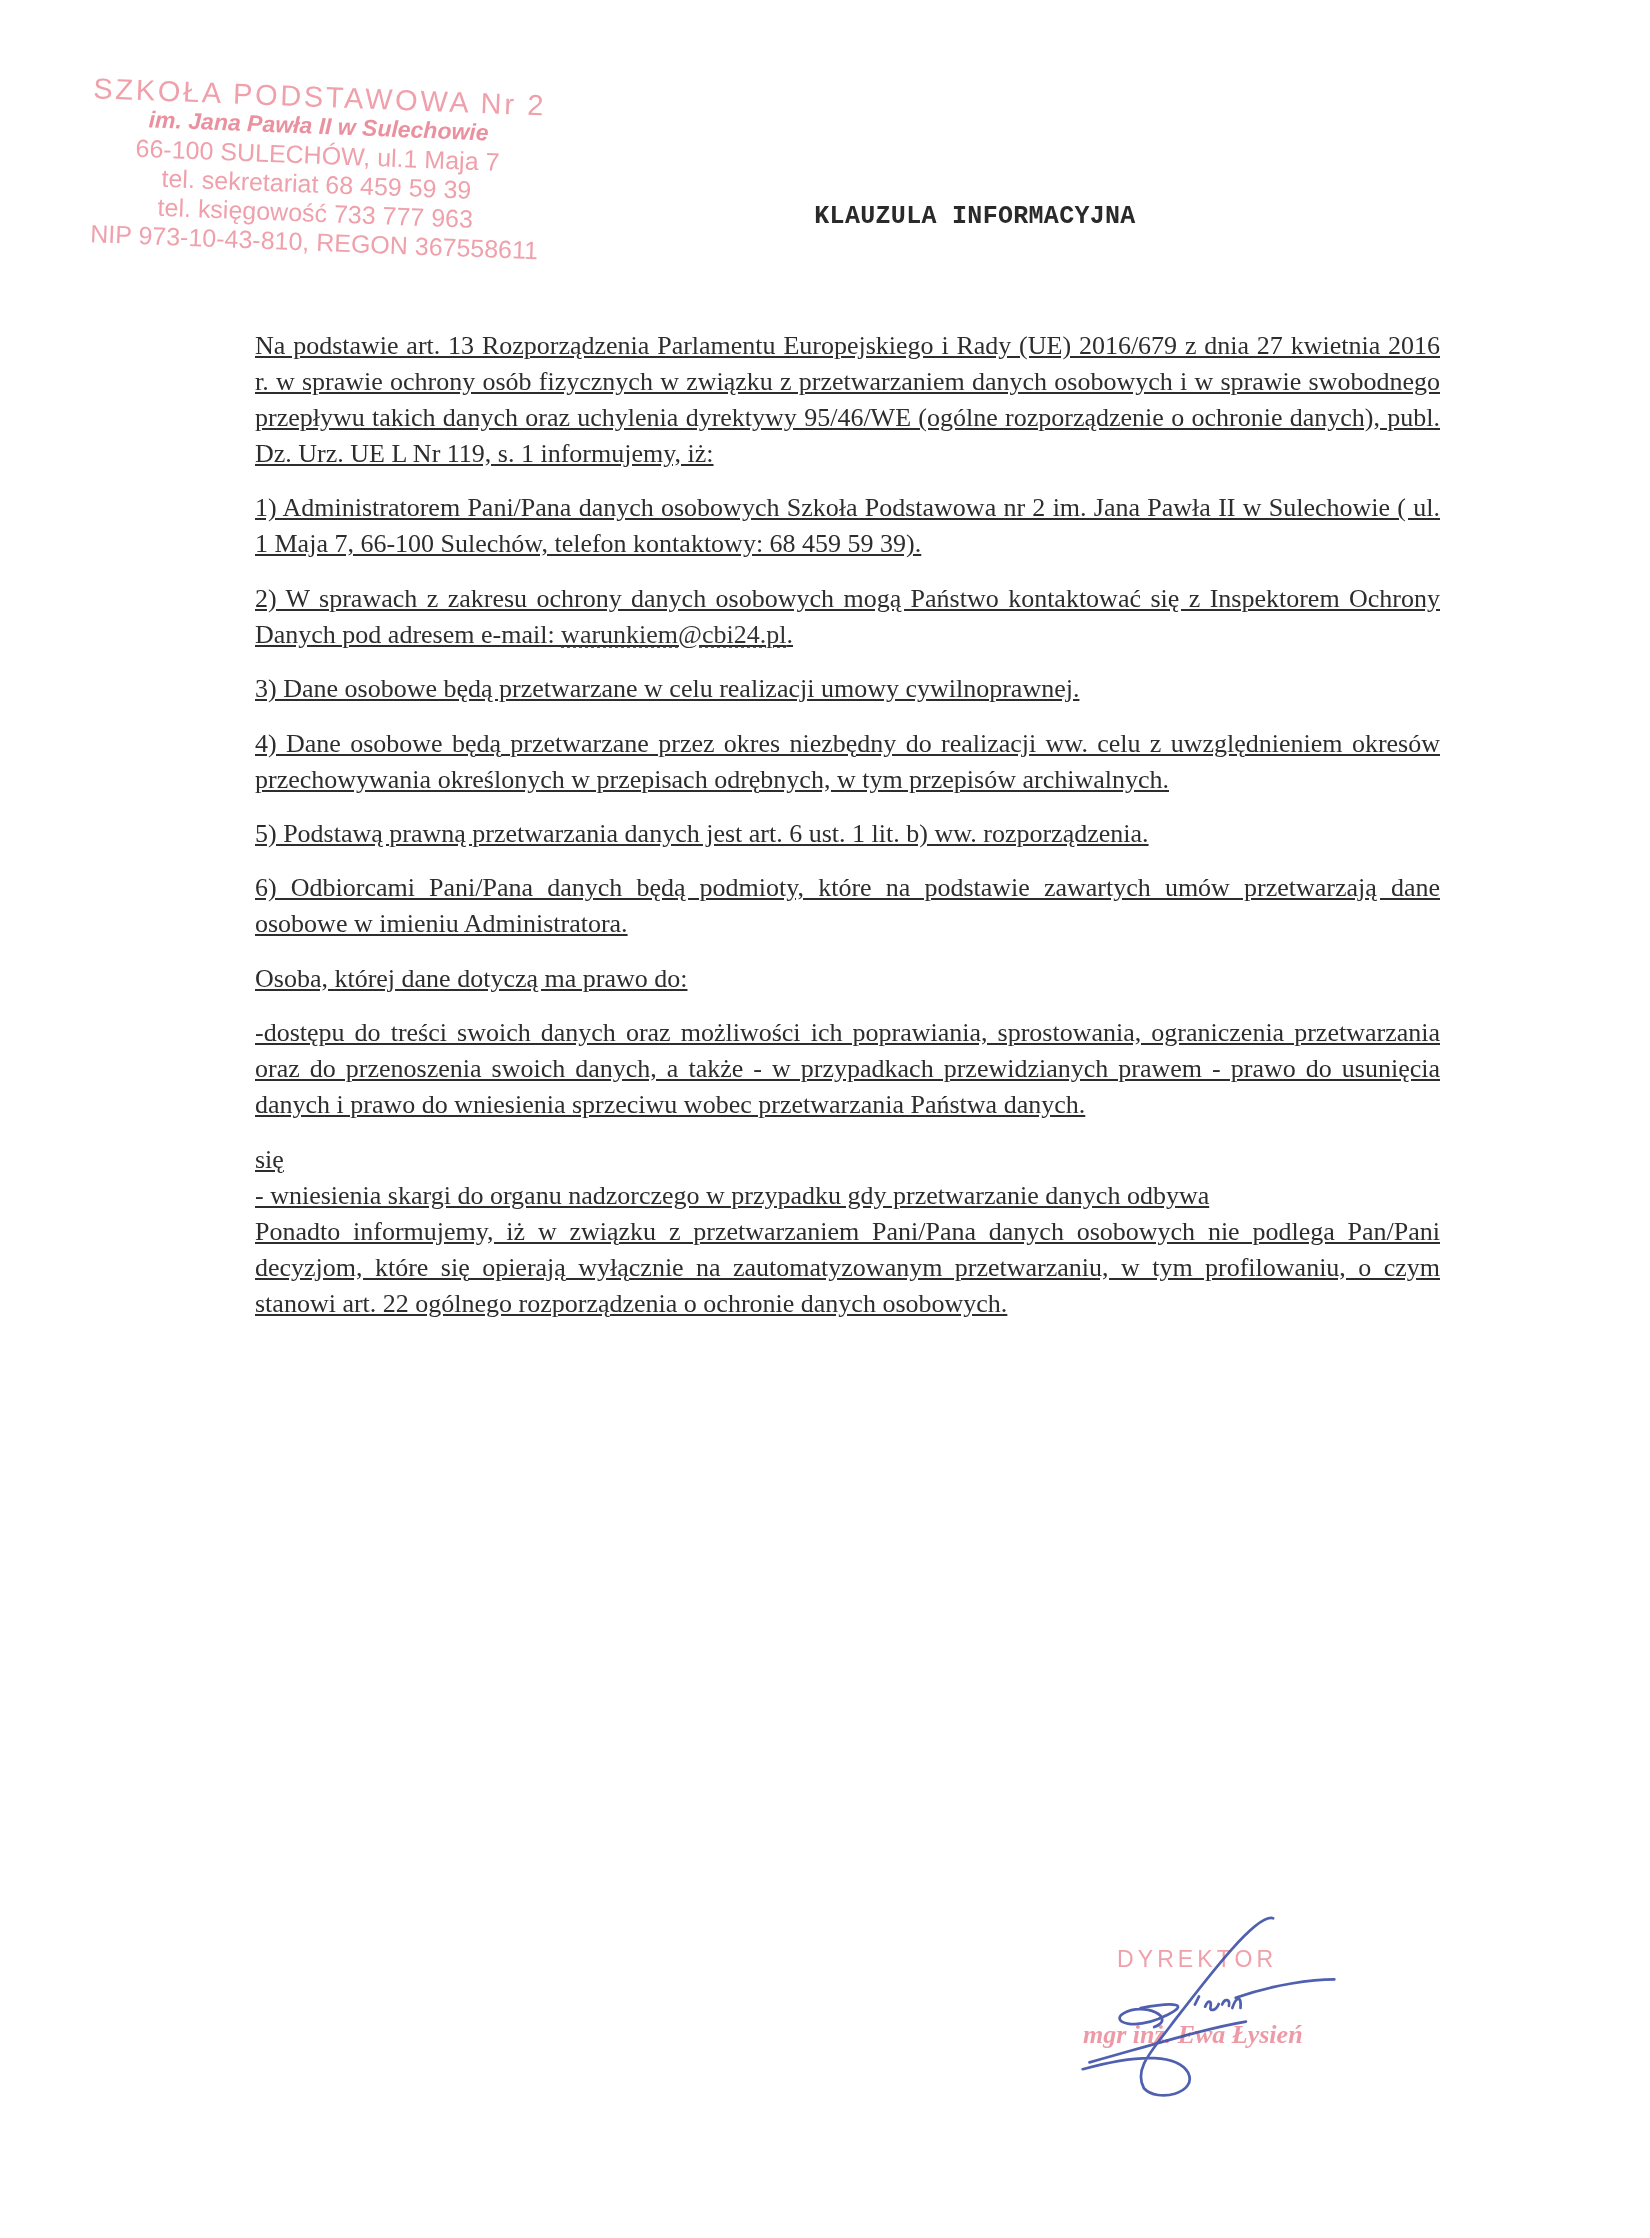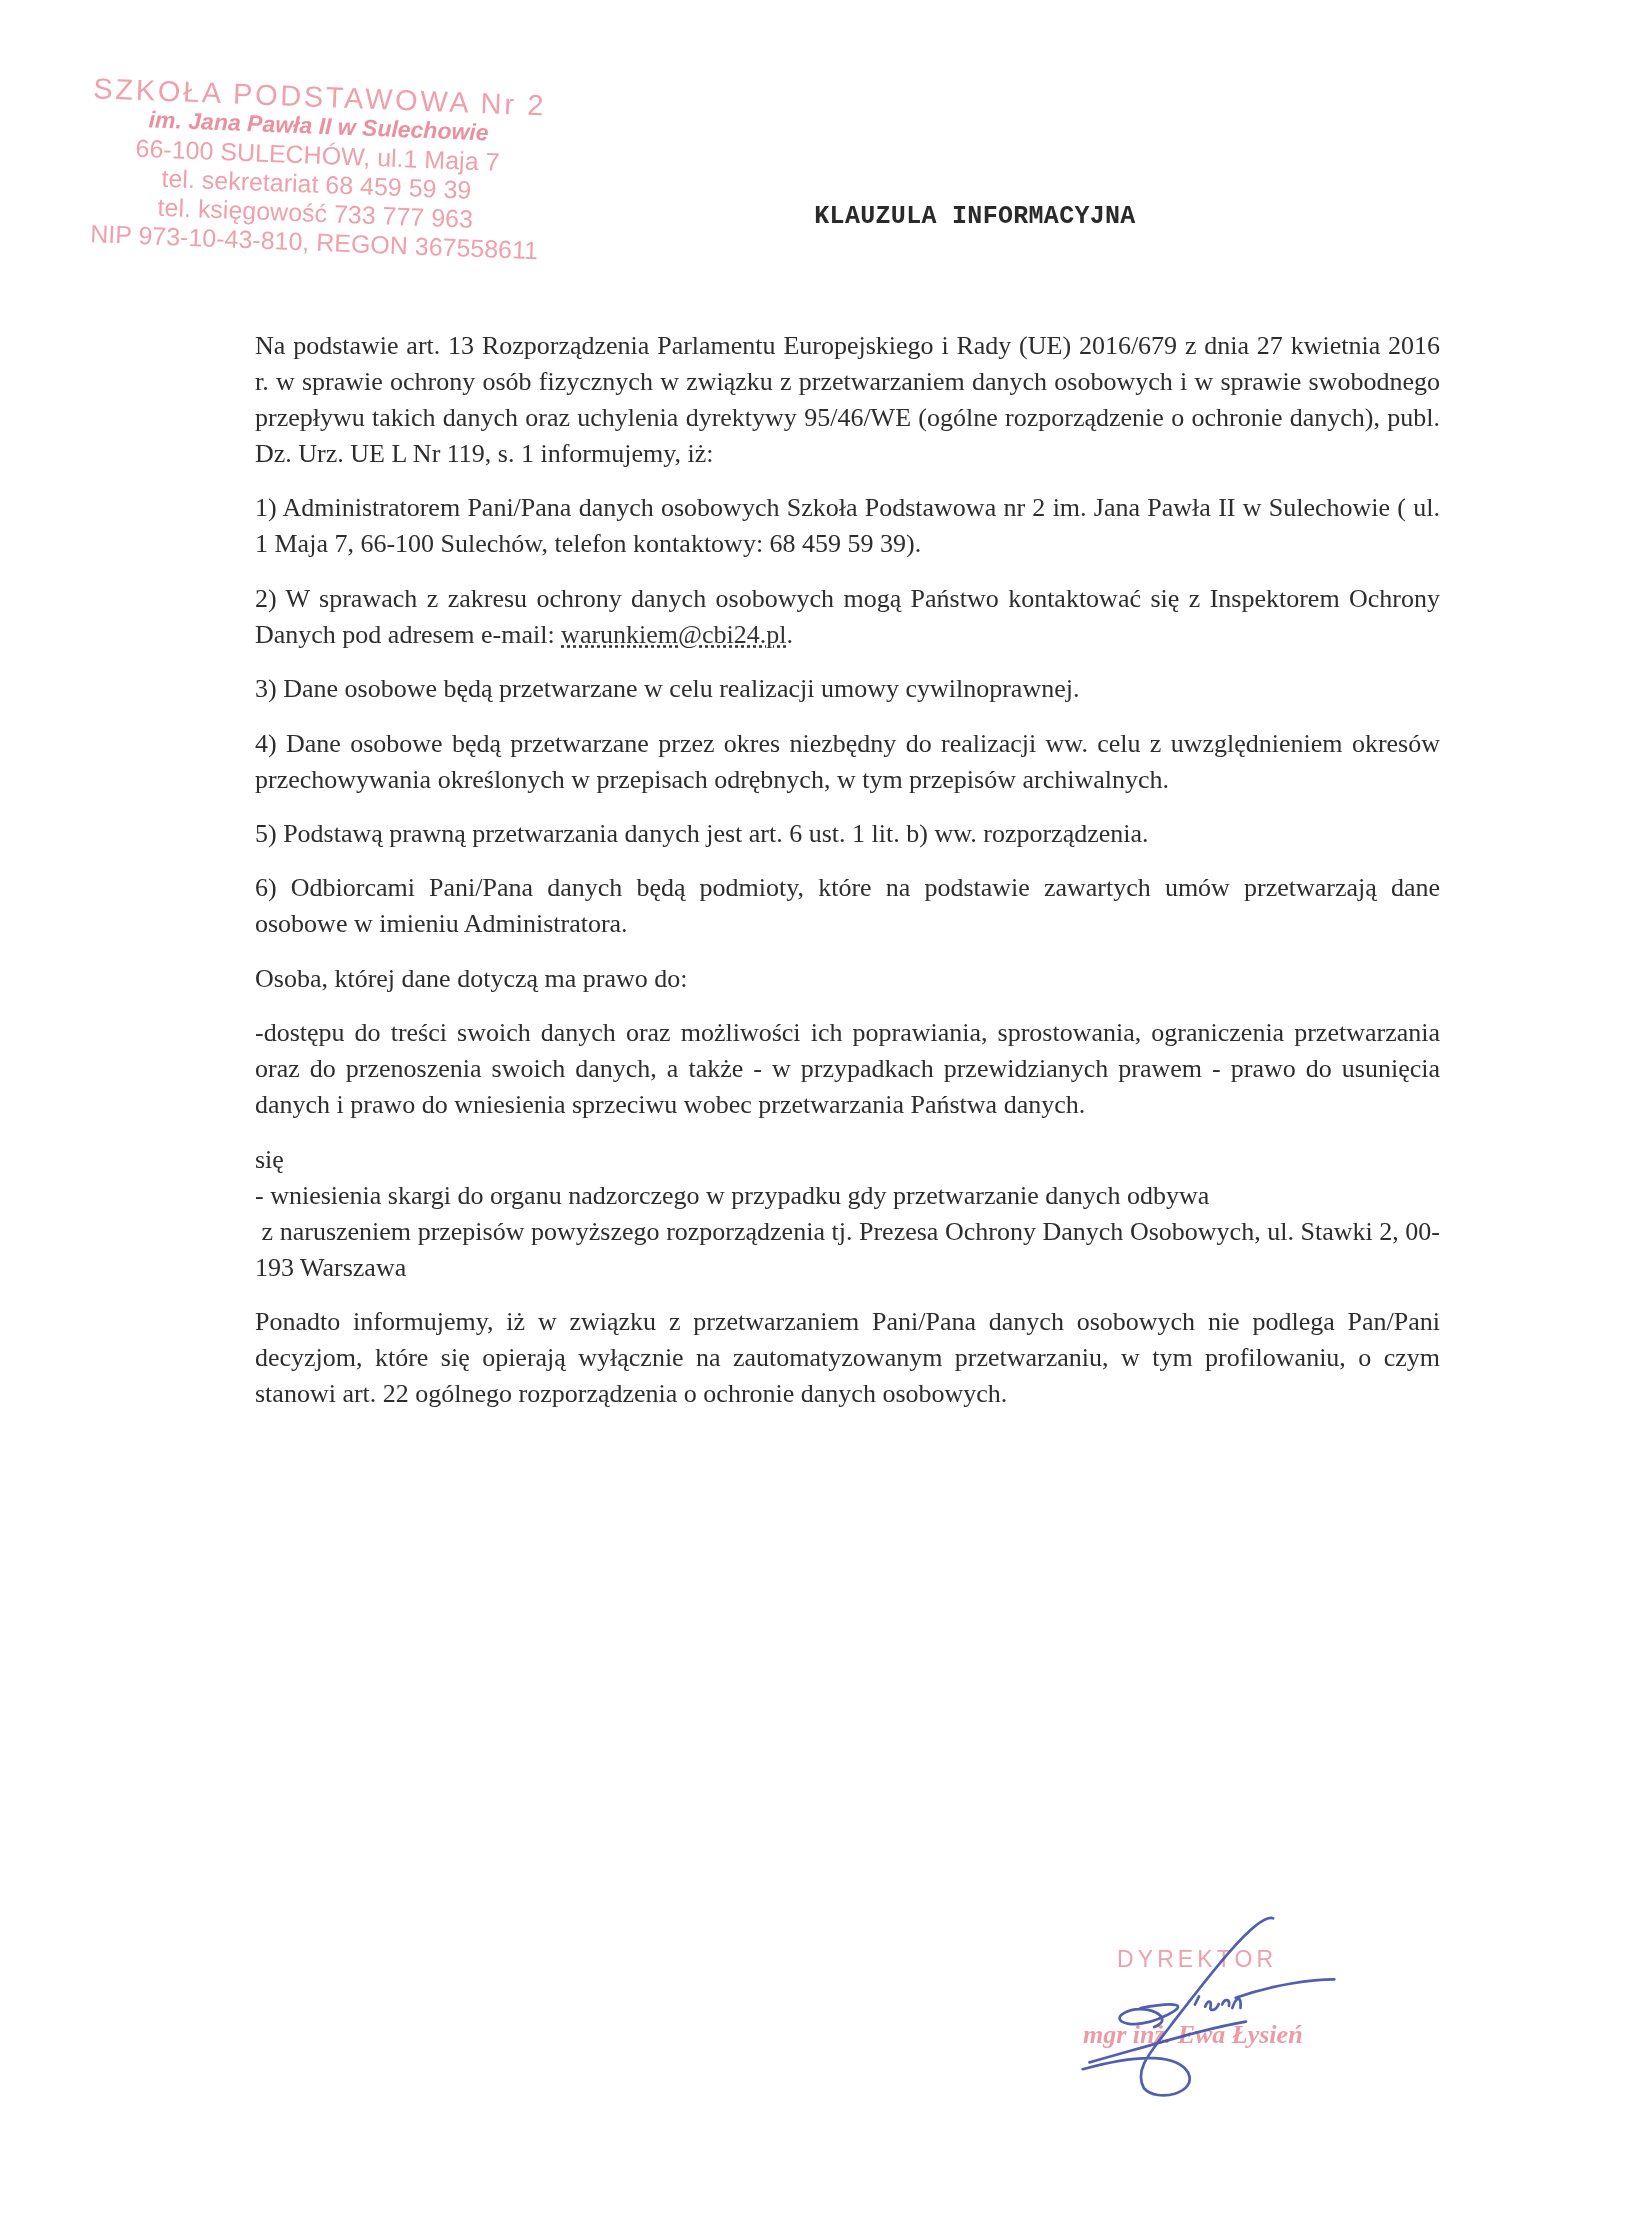--- a/index.html
+++ b/index.html
@@ -24,21 +24,21 @@
       font-family: Liberation Mono, monospace; font-weight: bold; font-size: 25px;
       color: #2a2a2a; letter-spacing: 0.3px; padding-left: 300px; box-sizing: border-box;
     }
 
     
     .body {
       position: absolute; left: 255px; top: 328px; width: 1185px;
       font-family: "Liberation Serif", serif; font-size: 26px; line-height: 36px;
       color: #2d2d2d;
     }
-    .body p { margin: 0 0 18.4px 0; text-align: justify; text-align-last: left; }
+    .body p { margin: 0 0 18.4px 0; text-align: justify; text-align-last: left; text-decoration: underline; }
     .body p.gap-top { margin-top: 49px; }
     .email { text-decoration: underline; text-decoration-style: dotted; color: #333; }
 
     
     .dir-stamp {
       position: absolute; left: 1117px; top: 1946px;
       font-family: "Liberation Sans", sans-serif; color: #f0a0ab;
     }
     .dir-title { position: absolute; left: 0; top: 0; font-size: 23px; letter-spacing: 4.1px; white-space: nowrap; }
     .dir-name { position: absolute; left: -34px; top: 74px; font-size: 26px; font-style: italic; font-weight: bold; white-space: nowrap; color: #ee99a6; font-family: "Liberation Serif", serif; }
@@ -67,21 +67,20 @@
     <p><span>2) W sprawach z zakresu ochrony danych osobowych mogą Państwo kontaktować się z Inspektorem Ochrony Danych pod adresem e-mail: </span><span class="email">warunkiem@cbi24.pl</span><span>.</span></p>
     <p>3) Dane osobowe będą przetwarzane w celu realizacji umowy cywilnoprawnej.</p>
     <p>4) Dane osobowe będą przetwarzane przez okres niezbędny do realizacji ww. celu z uwzględnieniem okresów przechowywania określonych w przepisach odrębnych, w tym przepisów archiwalnych.</p>
     <p>5) Podstawą prawną przetwarzania danych jest art. 6 ust. 1 lit. b) ww. rozporządzenia.</p>
     <p>6) Odbiorcami Pani/Pana danych będą podmioty, które na podstawie zawartych umów przetwarzają dane osobowe w imieniu Administratora.</p>
 
     <p>Osoba, której dane dotyczą ma prawo do:</p>
     <p>-dostępu do treści swoich danych oraz możliwości ich poprawiania, sprostowania, ograniczenia przetwarzania oraz do przenoszenia swoich danych, a także - w przypadkach przewidzianych prawem - prawo do usunięcia danych i prawo do wniesienia sprzeciwu wobec przetwarzania Państwa danych.</p>
     <p style="margin-bottom:0">się</p>
     <p style="margin-bottom:0">- wniesienia skargi do organu nadzorczego w przypadku gdy przetwarzanie danych odbywa</p>
-    <p style="white-space:pre-wrap"> z naruszeniem przepisów powyższego rozporządzenia tj. Prezesa Ochrony Danych Osobowych, ul. Stawki 2, 00-193 Warszawa</p>
 
     <p>Ponadto informujemy, iż w związku z przetwarzaniem Pani/Pana danych osobowych nie podlega Pan/Pani decyzjom, które się opierają wyłącznie na zautomatyzowanym przetwarzaniu, w tym profilowaniu, o czym stanowi art. 22 ogólnego rozporządzenia o ochronie danych osobowych.</p>
   </div>
 
   <div class="dir-stamp">
     <div class="dir-title">DYREKTOR</div>
     <div class="dir-name">mgr inż. Ewa Łysień</div>
   </div>
 
   <svg class="signature" viewBox="0 0 560 300">

